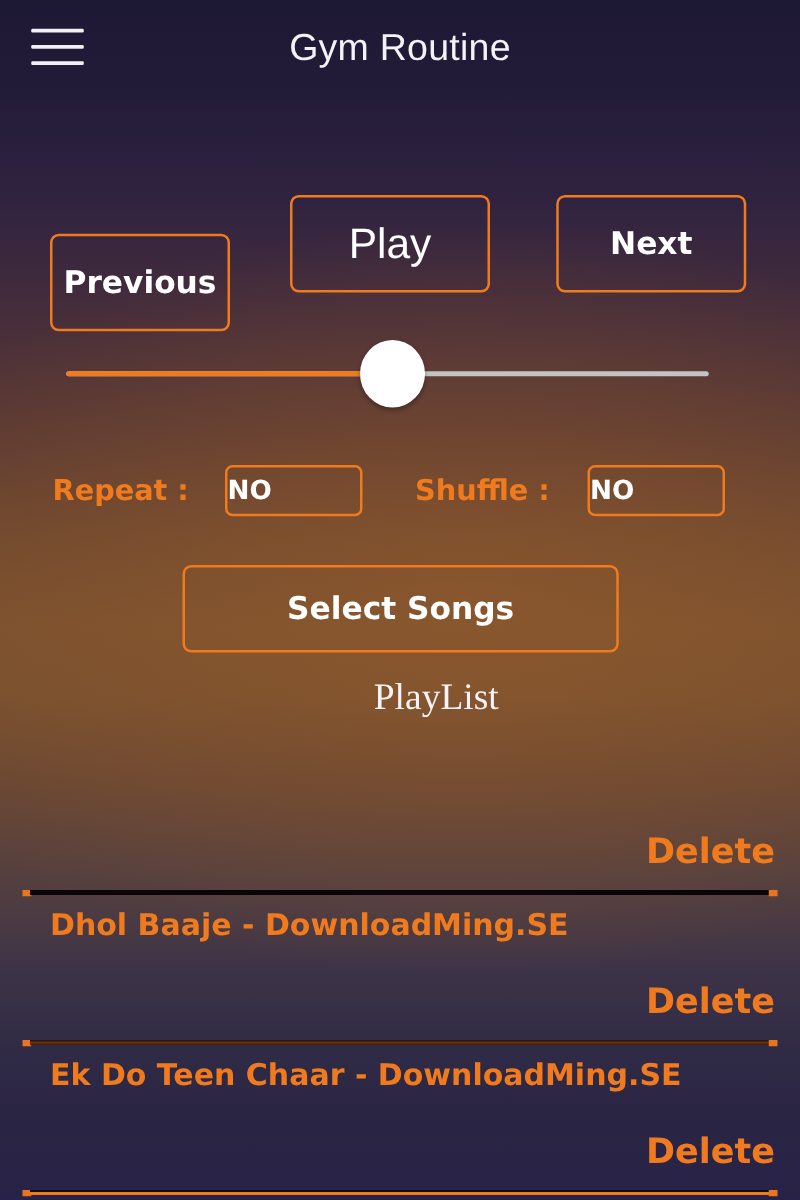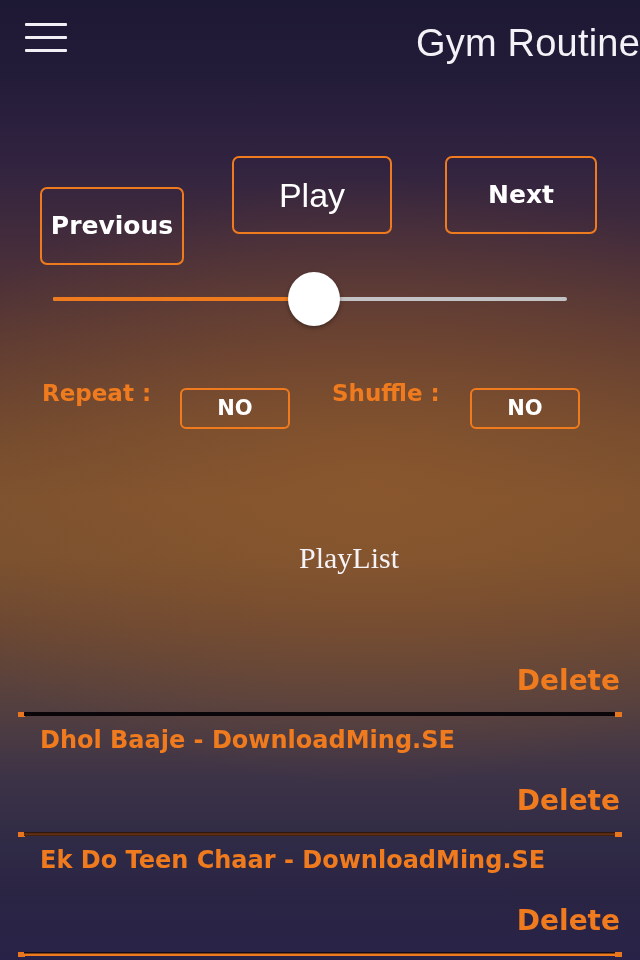--- a/index.html
+++ b/index.html
@@ -60,23 +60,23 @@
     border-radius: 1px;
   }
   .hamburger i:nth-child(1) { top: 0px; }
   .hamburger i:nth-child(2) { top: 13px; }
   .hamburger i:nth-child(3) { top: 26px; }
 
   .app-title {
     position: absolute;
     left: 0; top: 22px;
     width: 640px;
-    text-align: right;
+    text-align: center;
     color: #f4f2f6;
-    font-size: 38px;
+    font-size: 30px;
     font-family: "Liberation Sans", sans-serif;
     font-weight: 400;
     letter-spacing: 0.2px;
   }
 
   
   .transport {
     position: absolute;
     left: 0; top: 156px;
     width: 640px;
@@ -162,25 +162,24 @@
     top: 0;
     height: 41px;
     border: 2px solid #ef7b1e;
     border-radius: 6px;
     background: transparent;
     color: #ffffff;
     font-size: 21px;
     font-weight: bold;
     font-family: "DejaVu Sans", sans-serif;
     line-height: 37px;
-    text-align: center;
+    text-align: left;
     cursor: pointer;
     padding: 0;
     box-sizing: border-box;
-    margin-top: 16px;
   }
   .tog-btn.repeat-val  { left: 180px; width: 110px; }
   .tog-btn.shuffle-val { left: 470px; width: 110px; }
 
   
   .select-songs {
     position: absolute;
     left: 146px;
     top: 452px;
     width: 349px;
@@ -300,20 +299,21 @@
     <div class="slider-thumb"></div>
   </div>
 
   <div class="toggles">
     <div class="tog-label repeat">Repeat :</div>
     <button class="tog-btn repeat-val">NO</button>
     <div class="tog-label shuffle">Shuffle :</div>
     <button class="tog-btn shuffle-val">NO</button>
   </div>
 
+  <button class="select-songs">Select Songs</button>
 
   <div class="playlist-heading">PlayList</div>
 
   <div class="playlist">
 
     <div class="song-row">
       <div class="delete-link">Delete</div>
       <div class="divider dark">
         <div class="cap l"></div>
         <div class="bar"></div>

